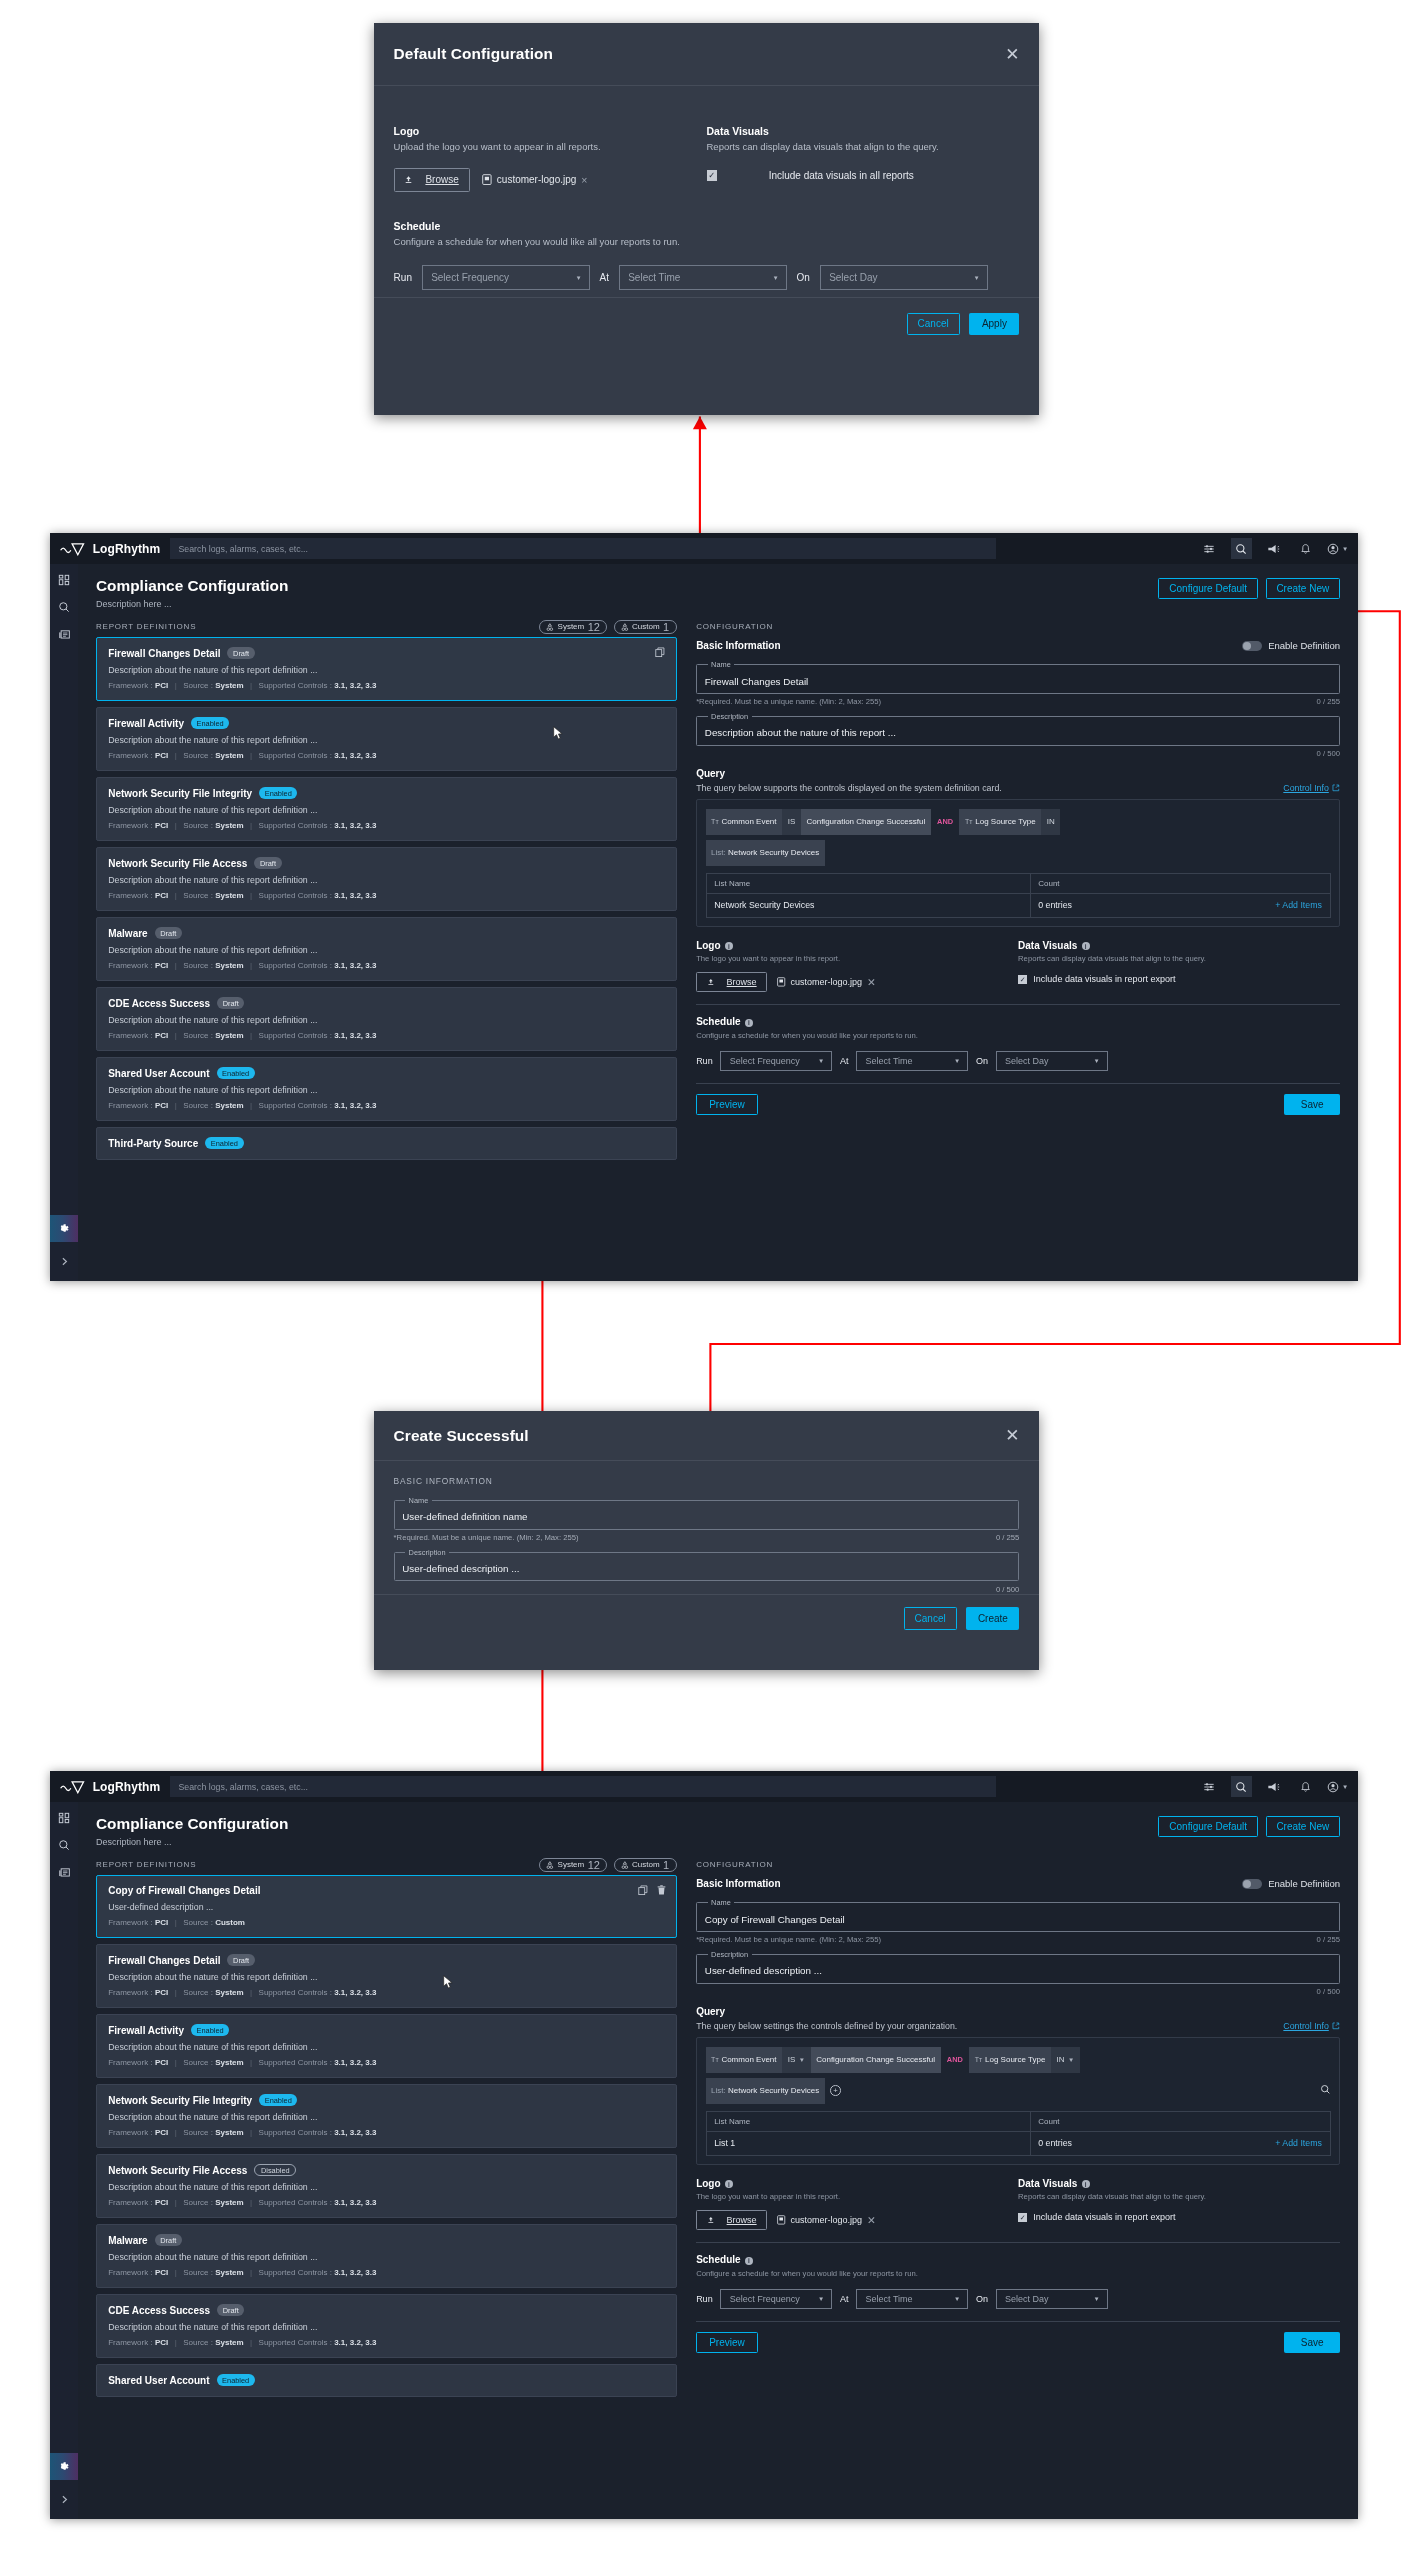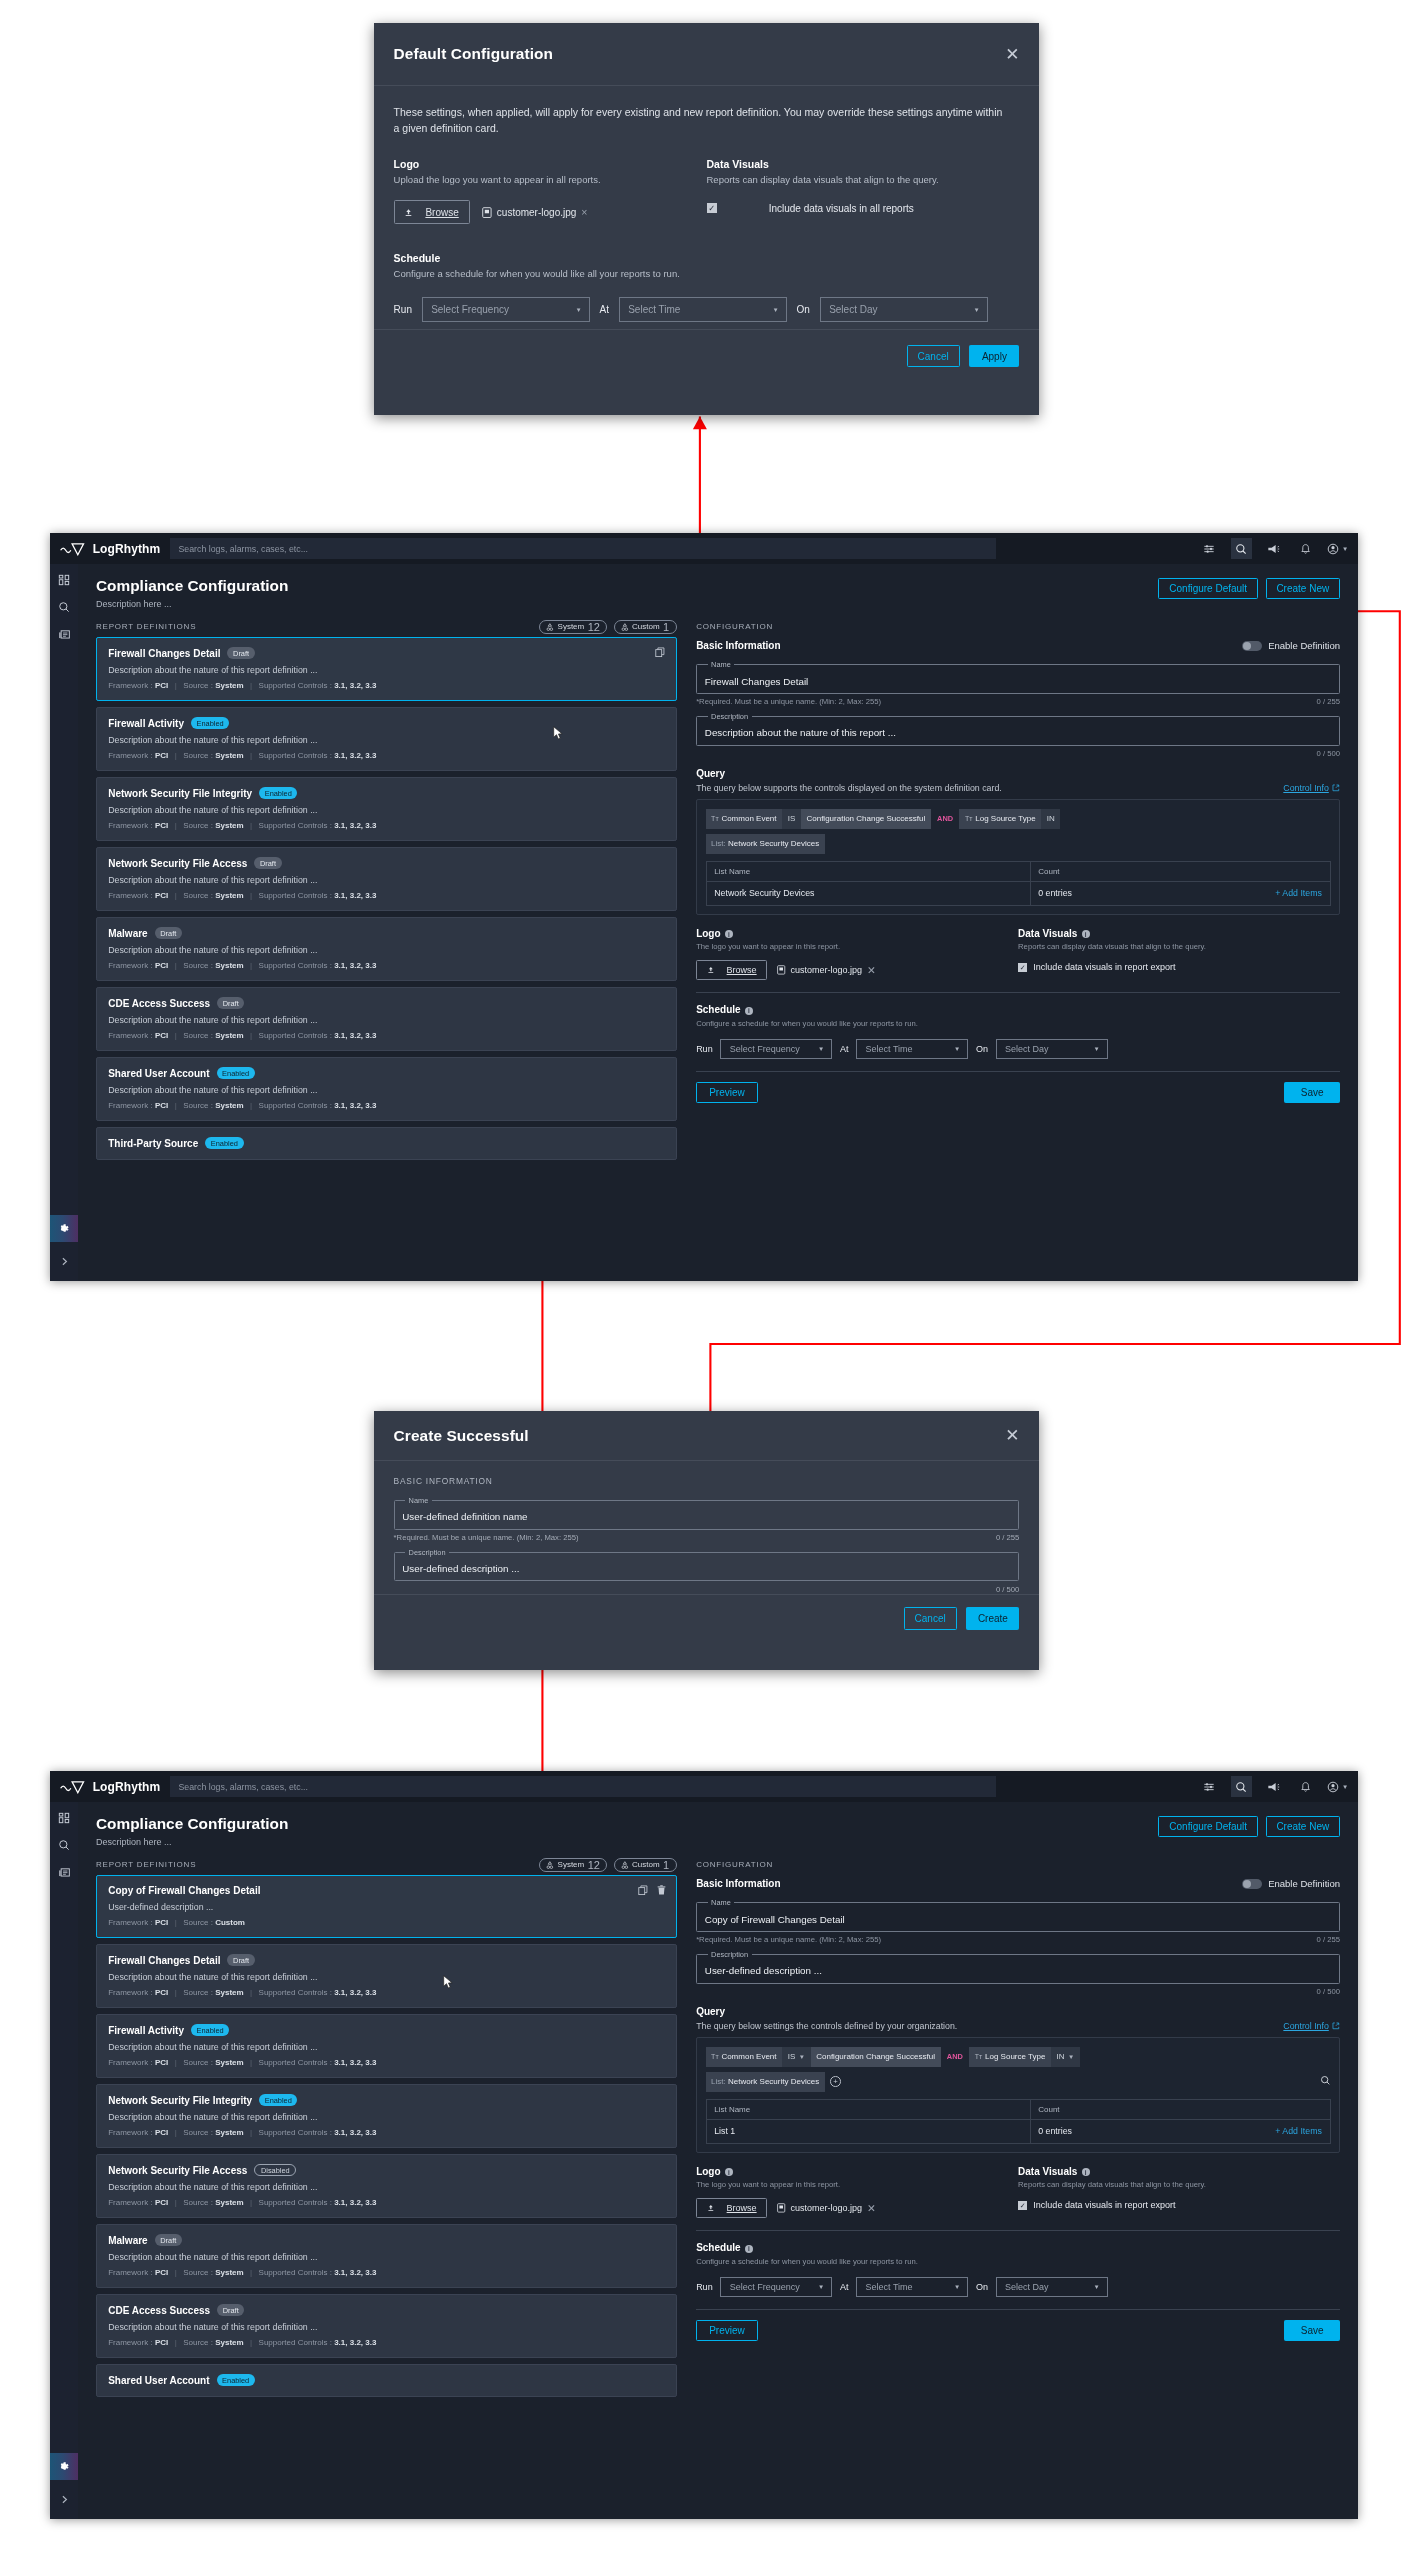--- a/index.html
+++ b/index.html
@@ -160,21 +160,21 @@
   .fset{ position:relative; border:0.7px solid #6e7786; border-radius:1.4px; padding:6.3px 7.7px; margin-top:9px; }
   .fset > legend{ font-size:7.4px; color:#b3bac4; padding:0 3.5px; margin-left:2.8px; }
   .fset .val{ font-size:9.8px; color:#eef1f5; }
   .help-row{ display:flex; justify-content:space-between; margin-top:3.5px; }
   .help{ font-size:7.7px; color:#8e96a3; }
 
   .link{ color:#2ba6e0; font-size:8.8px; text-decoration:underline; display:inline-flex; align-items:center; gap:3.5px;}
 
   .qbox{ background:#1d2430; border:0.7px solid #333b49; border-radius:2.1px; padding:8.4px; margin-top:6.3px; position:relative;}
   .qrow{ display:flex; align-items:center; flex-wrap:wrap; gap:0; }
-  .tok{ background:#3a4250; color:#e7eaf0; font-size:8px; height:20px; display:flex; align-items:center; padding:0 5.6px; }
+  .tok{ background:#3a4250; color:#e7eaf0; font-size:8px; height:26px; display:flex; align-items:center; padding:0 5.6px; }
   .tok.op{ background:#2f3744; color:#cfd5dd; }
   .tok.val{ background:#434b59; }
   .tok.and{ background:transparent; color:var(--pink); font-size:7.4px; padding:0 6.3px; font-weight:bold;}
   .tok.list{ background:#3a4250; }
   .tok.list span.k{ color:#9aa3b0; }
   .tf{ font-size:7px; color:#aeb5c0; margin-right:2.8px; }
   .plus-c{ width:10.5px;height:10.5px;border:0.7px solid #b6bcc6; border-radius:50%; color:#cdd2da;
     display:inline-flex;align-items:center;justify-content:center; font-size:7.7px; line-height:1; margin-left:5.6px;}
 
   .qtable{ margin-top:7.7px; border:0.7px solid #39414f; }
@@ -217,21 +217,20 @@
 </svg>
 
 <div class="modal" style="left:374px; top:23px; width:665px; height:392px;">
 
   <div class="modal-head" style="height:63px;">
     <div class="modal-title">Default Configuration</div>
     <div class="modal-x">✕</div>
   </div>
 
   <div class="modal-body">
-    <div class="para" style="max-width:616px;">These settings, when applied, will apply for every existing and new report definition. You may override these settings anytime within a given definition card.</div>
 
     <div class="two-col" style="margin-top:21px;">
       <div>
         <div class="sec-h">Logo</div>
         <div class="sec-sub">Upload the logo you want to appear in all reports.</div>
         <div style="display:flex; align-items:center; gap:12.6px; margin-top:15.4px;">
           <button class="btn btn-ghost" style="height:24px;">
             <svg width="9" height="9" viewBox="0 0 16 16">
               <path d="M8 2 L12 7 H9.2 V11 H6.8 V7 H4 Z" fill="#dfe3e9"></path>
               <rect x="3" y="12.6" width="10" height="1.6" fill="#dfe3e9"></rect>

